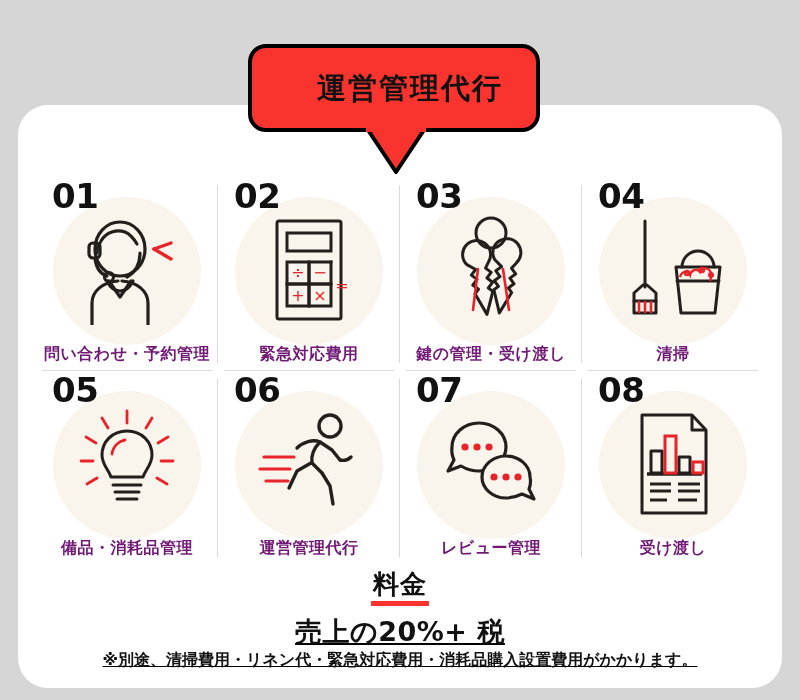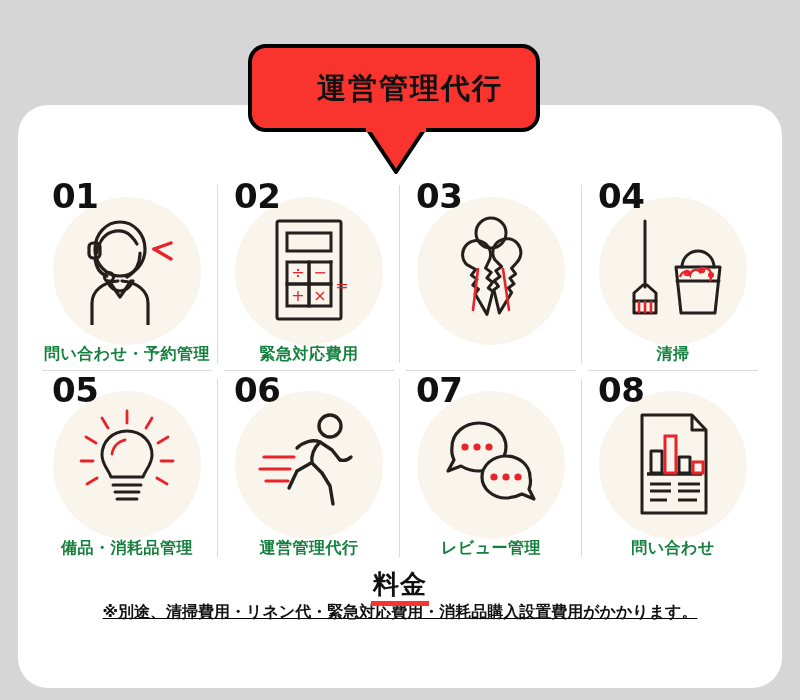--- a/index.html
+++ b/index.html
@@ -56,21 +56,21 @@
   .circle{
     position:absolute;left:50%;top:20px;transform:translateX(-50%);
     width:148px;height:148px;border-radius:50%;background:#faf5ec;z-index:1;
   }
   .ic{
     position:absolute;left:50%;top:38px;transform:translateX(-50%);
     width:118px;height:110px;z-index:2;
   }
   .lbl{
     position:absolute;left:0;right:0;bottom:6px;text-align:center;
-    font-size:16px;font-weight:bold;color:#15803d;letter-spacing:0.5px;
+    font-size:16px;font-weight:bold;color:#701a75;letter-spacing:0.5px;
     white-space:nowrap;z-index:3;
   }
 
   
   .footer{position:absolute;left:0;right:0;top:462px;text-align:center;text-decoration:underline;}
   .fee-title{
     display:inline-block;position:relative;
     font-size:26px;font-weight:bold;color:#111;letter-spacing:1px;
   }
   .fee-title .ul{
@@ -151,20 +151,21 @@
           <g fill="none" stroke="#231f1c" stroke-width="3" stroke-linejoin="round" stroke-linecap="round">
             <circle cx="59" cy="18" r="15"></circle>
             <path d="M46 44a14 14 0 1 1 22 0l-4 6 5 5-5 5 5 5-5 5 4 4-9 22-9-22 4-4-5-5 5-5-5-5 5-5z" transform="translate(-9,4) rotate(-8 57 60)"></path>
             <path d="M46 44a14 14 0 1 1 22 0l-4 6 5 5-5 5 5 5-5 5 4 4-9 22-9-22 4-4-5-5 5-5-5-5 5-5z" transform="translate(14,2) rotate(9 57 60)"></path>
           </g>
           <g stroke="#e8232a" stroke-width="2.6" stroke-linecap="round">
             <line x1="46" y1="54" x2="41" y2="95"></line>
             <line x1="71" y1="54" x2="77" y2="95"></line>
           </g>
         </svg>
+        <div class="lbl">鍵の管理・受け渡し</div>
       </div>
 
       <div class="cell hline">
         <div class="num">04</div>
         <div class="circle"></div>
         <svg class="ic" viewBox="0 0 118 110">
           <g fill="none" stroke="#231f1c" stroke-width="3" stroke-linejoin="round" stroke-linecap="round">
             <line x1="31" y1="6" x2="31" y2="72"></line>
             <path d="M20 78l9-8h4l9 8v20H20z"></path>
             <line x1="20" y1="86" x2="42" y2="86"></line>
@@ -269,30 +270,31 @@
             <line x1="36" y1="91" x2="53" y2="91"></line>
             <line x1="64" y1="75" x2="86" y2="75"></line>
             <line x1="64" y1="82" x2="86" y2="82"></line>
             <line x1="64" y1="91" x2="83" y2="91"></line>
           </g>
           <g fill="none" stroke="#e8232a" stroke-width="3">
             <rect x="51" y="27" width="11" height="37"></rect>
             <rect x="79" y="53" width="10" height="11"></rect>
           </g>
         </svg>
-        <div class="lbl">問い合わせ</div>
+        <div class="lbl">受け渡し</div>
       </div>
 
     </div>
 
     <div class="footer">
       <div class="fee-title">
         <span>料金</span>
         <span class="ul"></span>
       </div>
+      <div class="fee-main">売上の20%+ 税</div>
       <div class="fee-note">※別途、清掃費用・リネン代・緊急対応費用・消耗品購入設置費用がかかります。</div>
     </div>
 
   </div>
 
   <div class="badge-wrap">
     <div class="badge">
       <span class="badge-text">運営管理代行</span>
     </div>
     <svg class="badge-tail" viewBox="0 0 60 46">

